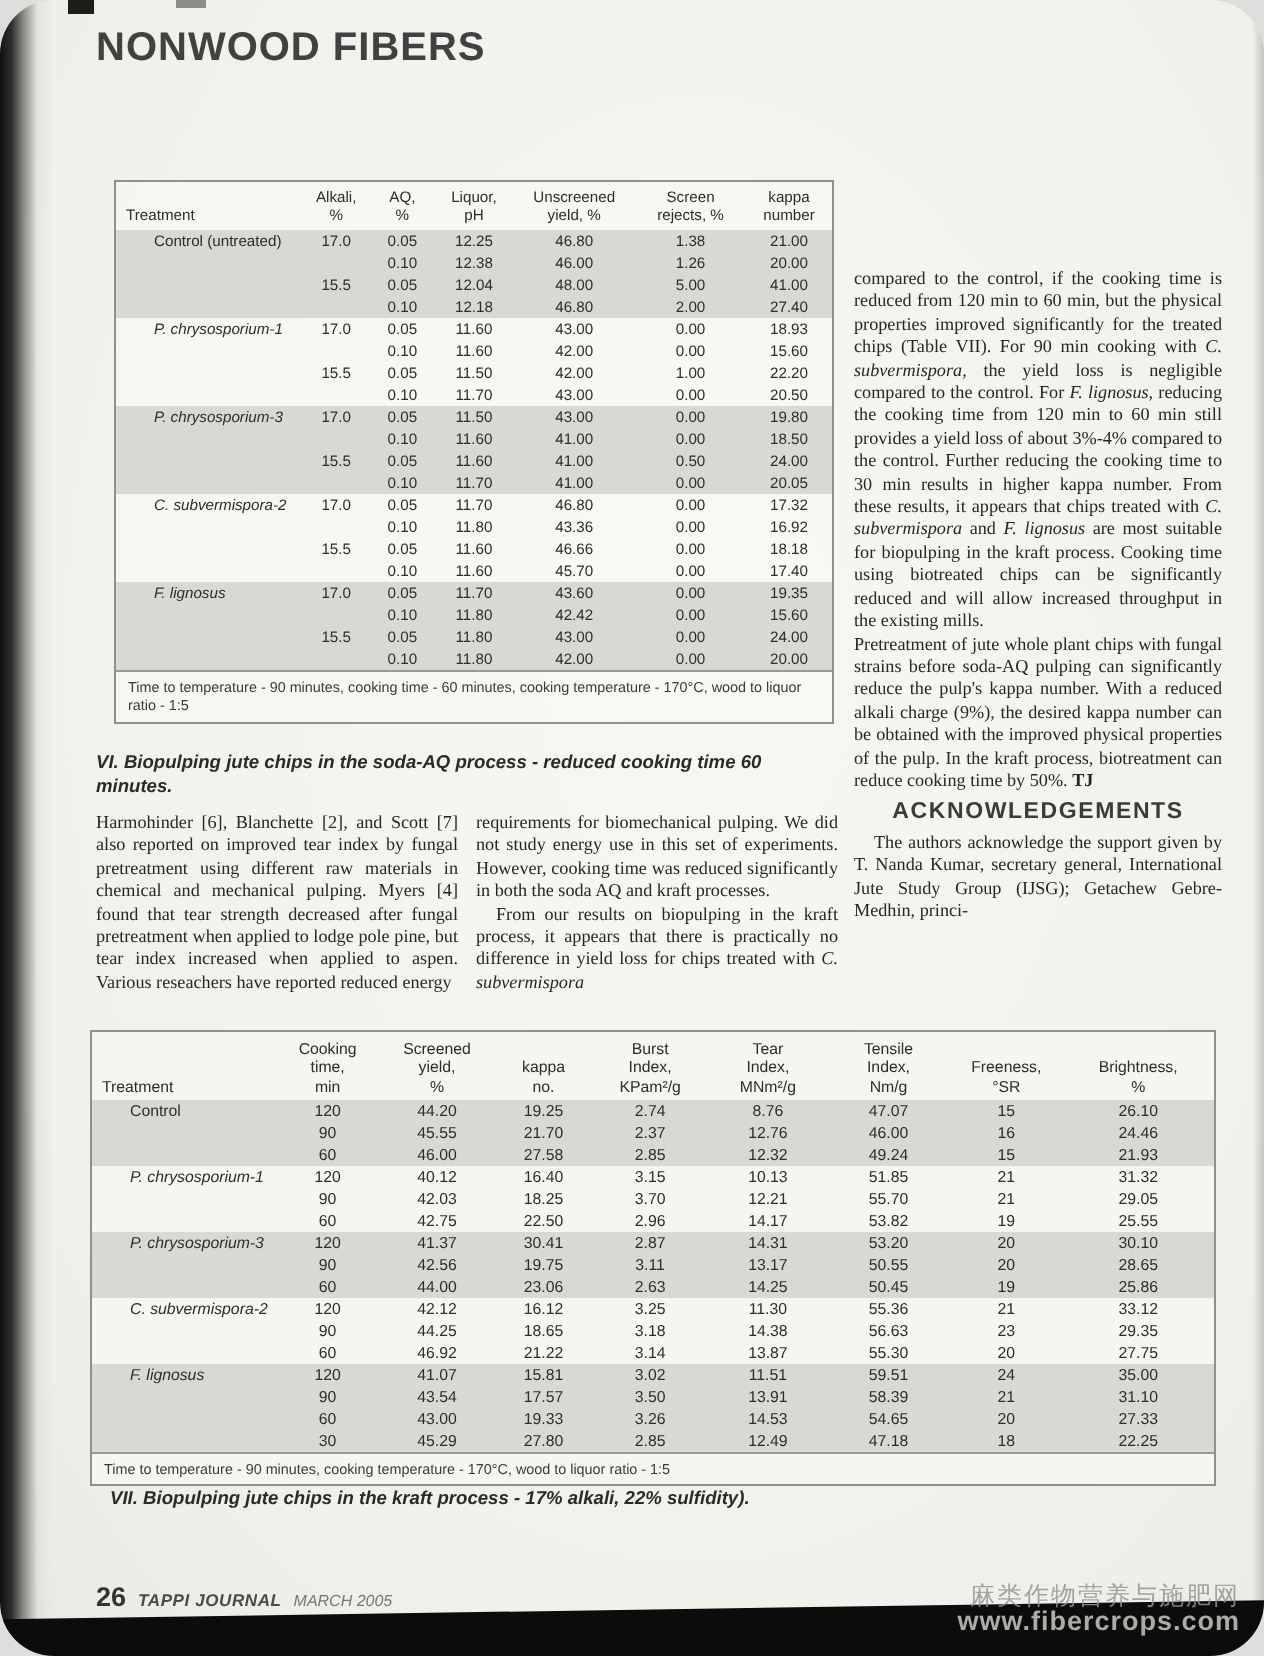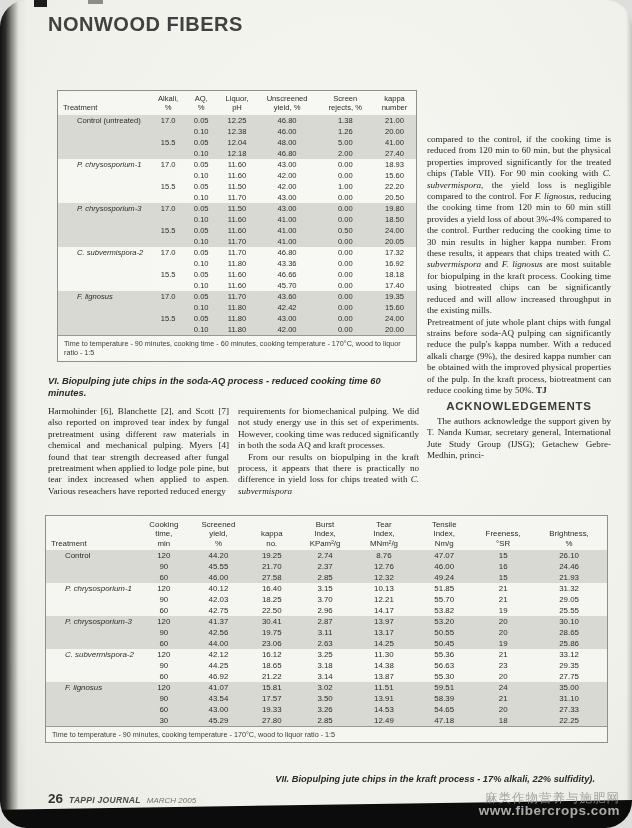--- a/index.html
+++ b/index.html
@@ -32,21 +32,21 @@
   .dt td{text-align:center;padding:1px 1px;}
   .dt td.first{text-align:left;padding-left:19px;white-space:nowrap;overflow:hidden;}
   .dt tr.shaded{background:#d9d9d3;}
   .dt .footnote{text-align:left;font-size:7.2px;color:#3a3a38;border-top:1px solid #9a9a94;
                 padding:3px 4px 3px 6px;line-height:1.3;white-space:normal;}
   .it{font-style:italic;}
   .bd{font-weight:bold;}
 
   .caption{position:absolute;font-size:9.3px;font-weight:bold;font-style:italic;color:#2a2a28;line-height:1.3;}
   #caption6{left:48px;top:375px;width:372px;}
-  #caption7{left:55px;top:773px;width:540px;text-align:right;}
+  #caption7{left:55px;top:743px;width:540px;}
 
   
   .body-col{position:absolute;font-family:"Liberation Serif",serif;font-size:9.1px;
             line-height:11.4px;color:#262624;text-align:justify;}
   #col1{left:48px;top:406px;width:181px;height:108px;overflow:hidden;}
   #col2{left:238px;top:406px;width:181px;height:108px;overflow:hidden;}
   #col3{left:427px;top:93px;width:184px;height:420px;overflow:hidden;margin-top:41px;}
   .body-col p{margin:0;}
   .body-col p.indent{text-indent:10px;}
   .subhead{font-family:"Liberation Sans",sans-serif;font-size:11.5px;font-weight:800;
@@ -416,21 +416,21 @@
             <td>53.82</td>
             <td>19</td>
             <td>25.55</td>
           </tr>
           <tr class="shaded">
             <td class="first it">P. chrysosporium-3</td>
             <td>120</td>
             <td>41.37</td>
             <td>30.41</td>
             <td>2.87</td>
-            <td>13.97</td>
+            <td>14.31</td>
             <td>53.20</td>
             <td>20</td>
             <td>30.10</td>
           </tr>
           <tr class="shaded">
             <td class="first it"></td>
             <td>90</td>
             <td>42.56</td>
             <td>19.75</td>
             <td>3.11</td>

